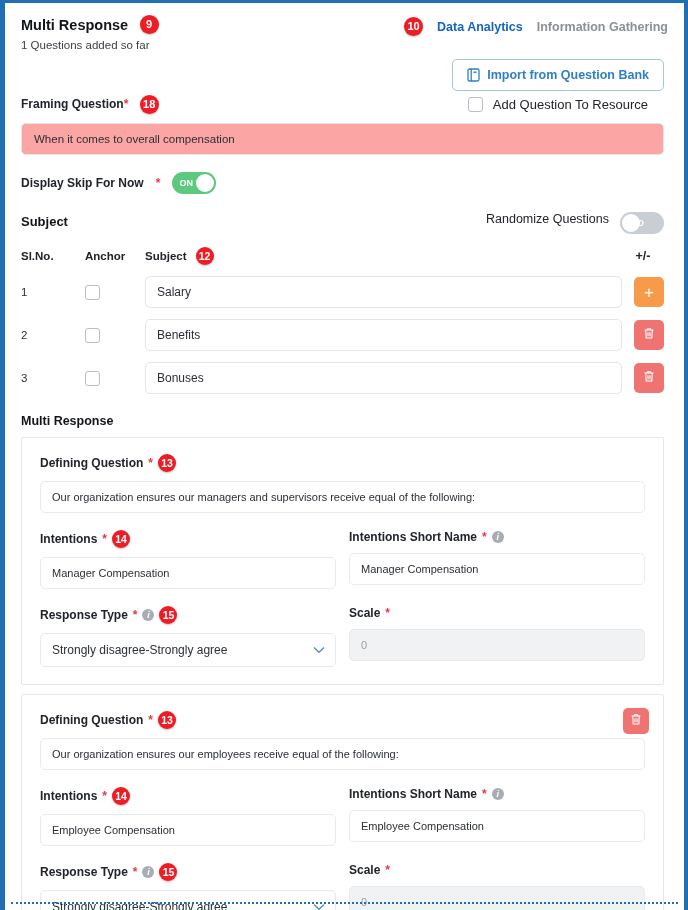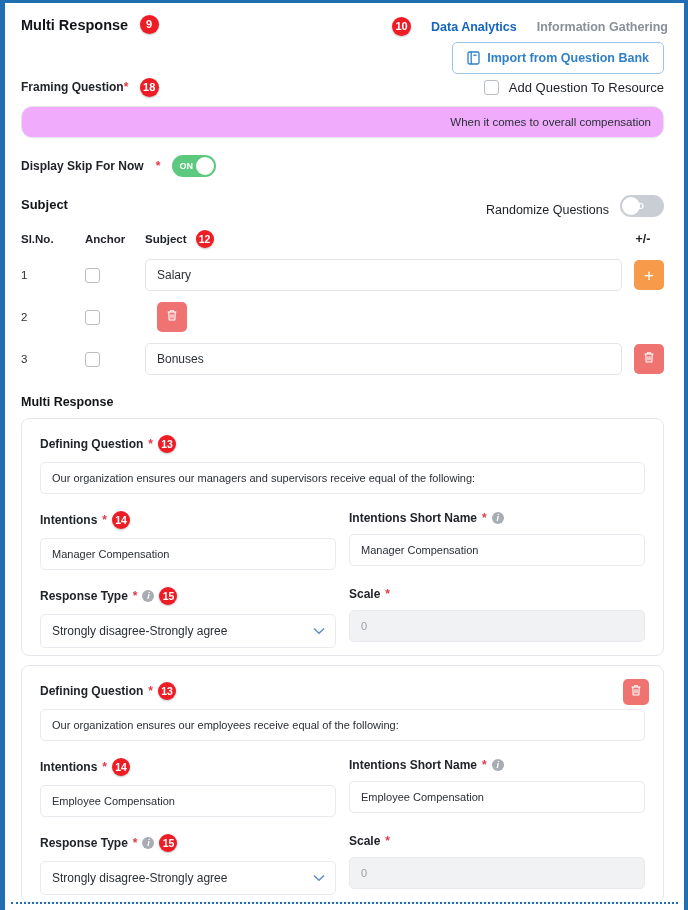--- a/index.html
+++ b/index.html
@@ -34,21 +34,21 @@
 
   
   .hdr { position:relative; padding:12px 20px 0 16px; }
   .hdr-title {
     font-size:14.5px; font-weight:bold; color:#111418;
     display:inline-block; vertical-align:middle;
   }
   .hdr-sub { font-size:11.5px; color:#3b3f45; margin-top:5px; }
   .tabs {
     position:absolute; right:16px; top:14px;
-    display:flex; align-items:center; gap:20px;
+    display:flex; align-items:center; gap:14px;
   }
   .tab { font-size:12.5px; font-weight:bold; }
   .tab.active { color:#1565c0; }
   .tab.inactive { color:#8a9099; }
 
   
   .badge {
     display:inline-flex; align-items:center; justify-content:center;
     width:19px; height:19px; border-radius:50%;
     background:#ee1c25; color:#fff;
@@ -69,35 +69,34 @@
     padding:8px 14px;
     cursor:pointer;
   }
   .ico { display:inline-flex; align-items:center; }
 
   
   .sect { padding:0 20px 0 16px; position:relative; }
   .lbl { font-size:12px; font-weight:bold; color:#20242a; }
   .req { color:#e63946; font-weight:bold; }
   .chk-wrap {
-    position:absolute; right:20px; top:2px;
+    position:absolute; right:36px; top:2px;
     display:flex; align-items:center; gap:10px;
   }
   .chk {
     width:15px; height:15px; border:1.5px solid #b9bec5;
     border-radius:3px; background:#fff; cursor:pointer;
   }
   .chk-lbl { font-size:13px; color:#20242a; }
   .txtinput {
     display:block; width:100%; margin-top:9px;
-    border:1px solid #e2e5e9; border-radius:11px;
-    background:#f0abfc; padding:9px 12px;
+    border:1px solid #e2e5e9; border-radius:5px;
+    background:#fca5a5; padding:9px 12px;
     font-size:11.5px; color:#2a2f35;
     font-family:"Liberation Sans", sans-serif;
-    text-align:right;
   }
   .txtinput::placeholder { color:#a8adb4; }
 
   
   .toggle-row { display:flex; align-items:center; gap:12px; margin-top:17px; }
   .switch {
     position:relative; width:44px; height:22px; border-radius:11px;
     cursor:pointer; flex:none;
   }
   .switch.on { background:#5cc97f; }
@@ -113,21 +112,21 @@
     font-size:9px; font-weight:bold; color:#fff;
   }
   .switch.on .sw-txt { left:7px; }
   .switch.off .sw-txt { right:20px; color:#ffffff; }
 
   
   .subject-hd { position:relative; margin-top:20px; }
   .subject-title { font-size:13px; font-weight:bold; color:#111418; }
   .rand-wrap {
     position:absolute; right:0; top:-2px;
-    display:flex; align-items:flex-end; gap:11px;
+    display:flex; align-items:flex-start; gap:11px;
   }
   .rand-lbl { font-size:12.5px; color:#20242a; }
 
   .tbl-hd {
     display:flex; align-items:center; margin-top:18px;
     font-size:11.5px; font-weight:bold; color:#20242a;
   }
   .c-sl { width:64px; }
   .c-anchor { width:60px; }
   .c-subj { flex:1; display:flex; align-items:center; gap:9px; }
@@ -149,22 +148,22 @@
     display:flex; align-items:center; justify-content:center;
     color:#fff;
   }
   .act-add { background:#f79b4a; font-size:17px; line-height:1; }
   .act-del { background:#ef7471; }
 
   
   .mr-title { font-size:12.5px; font-weight:bold; color:#111418; margin-top:20px; }
   .card {
     position:relative;
-    border:1px solid #e4e7eb; border-radius:8px;
-    margin-top:9px; padding:16px 18px 7px 18px;
+    border:1px solid #e4e7eb; border-radius:2px;
+    margin-top:9px; padding:16px 18px 17px 18px;
     background:#fff;
   }
   .card-del {
     position:absolute; right:14px; top:13px;
     width:26px; height:26px; border:none; border-radius:5px;
     background:#ef7471; color:#fff; cursor:pointer;
     display:flex; align-items:center; justify-content:center;
   }
   .fld-lbl {
     font-size:12px; font-weight:bold; color:#20242a;
@@ -212,20 +211,21 @@
 </style>
 </head>
 <body>
 
 <div class="outer">
  <div class="page">
 
   <div class="hdr">
     <span class="hdr-title">Multi Response</span>
     <span class="badge inline-badge">9</span>
+    <div class="hdr-sub">1 Questions added so far</div>
 
     <div class="tabs">
       <span class="badge">10</span>
       <span class="tab active">Data Analytics</span>
       <span class="tab inactive">Information Gathering</span>
     </div>
   </div>
 
   <div class="import-row">
     <button class="import-btn">
@@ -293,20 +293,21 @@
       <button class="act-btn act-add">
         <span>+</span>
       </button>
     </div>
 
     <div class="tbl-row">
       <span class="c-sl">2</span>
       <span class="c-anchor">
             <span class="chk"></span>
           </span>
+      <input class="row-input" type="text" value="Benefits" style="">
       <button class="act-btn act-del">
         <span>
           <svg width="12" height="13" viewBox="0 0 12 13" fill="none" stroke="#fff" stroke-width="1.1">
             <path d="M1.6 3h8.8"></path>
                 <path d="M4.6 3V1.7h2.8V3"></path>
             <path d="M2.7 3l.5 8h5.6l.5-8"></path>
                 <path d="M5 5.2v4M7 5.2v4"></path>
           </svg>
         </span>
       </button>

